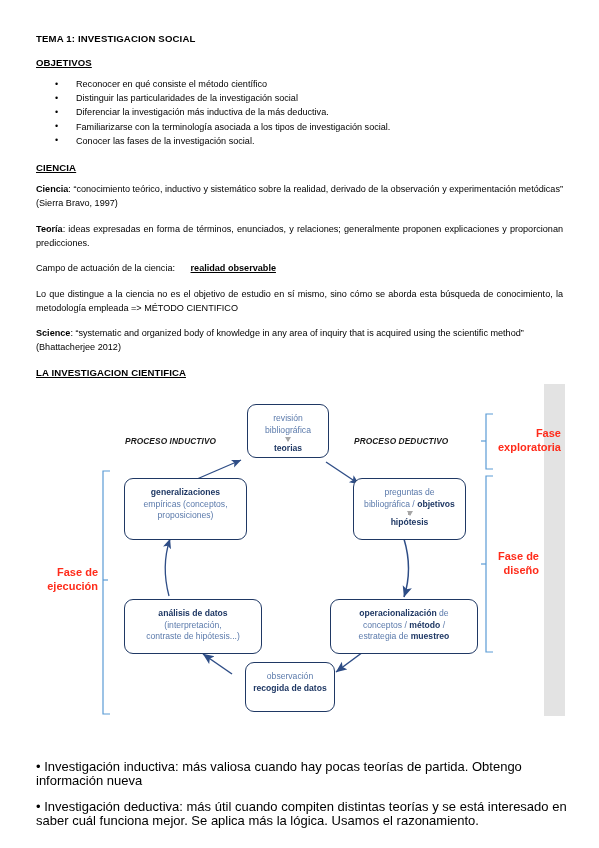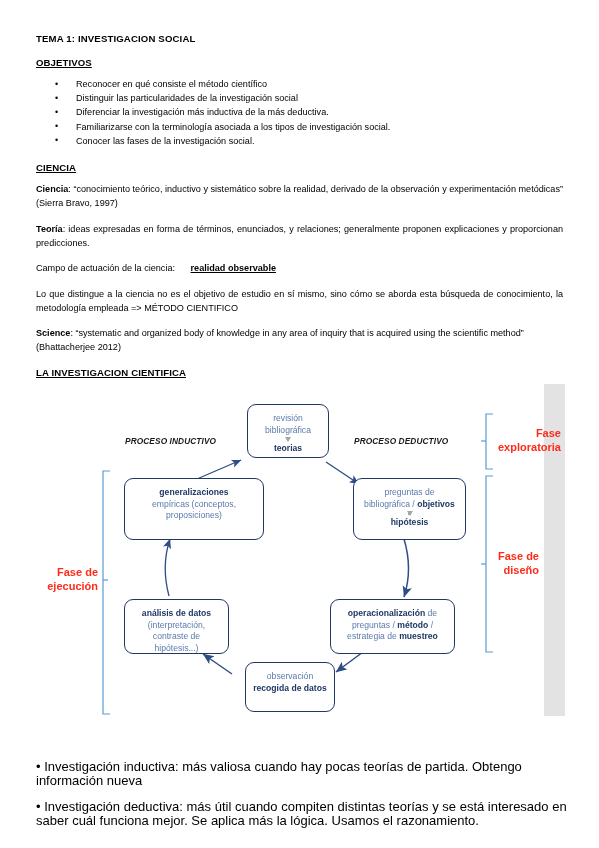--- a/index.html
+++ b/index.html
@@ -268,33 +268,33 @@
       <span class="bold">teorias</span>
     </div>
 
     <div class="node" style="left:353px; top:94px; width:113px; height:62px;">
       <span class="light">preguntas de</span>
       <span class="mix"><span class="light">bibliográfica / </span><b>objetivos</b></span>
       <span class="gray-arrow"></span>
       <span class="bold">hipótesis</span>
     </div>
 
-    <div class="node" style="left:124px; top:94px; width:140px; height:62px;">
+    <div class="node" style="left:124px; top:94px; width:123px; height:62px;">
       <span class="bold">generalizaciones</span>
       <span class="light">empíricas (conceptos,</span>
       <span class="light">proposiciones)</span>
     </div>
 
-    <div class="node" style="left:330px; top:215px; width:125px; height:55px;">
+    <div class="node" style="left:330px; top:215px; width:148px; height:55px;">
       <span class="mix"><b>operacionalización</b><span class="light"> de</span></span>
-      <span class="mix"><span class="light">preguntas / </span><b>método</b><span class="light"> /</span></span>
+      <span class="mix"><span class="light">conceptos / </span><b>método</b><span class="light"> /</span></span>
       <span class="mix"><span class="light">estrategia de </span><b>muestreo</b></span>
     </div>
 
-    <div class="node" style="left:124px; top:215px; width:105px; height:55px;">
+    <div class="node" style="left:124px; top:215px; width:138px; height:55px;">
       <span class="bold">análisis de datos</span>
       <span class="light">(interpretación,</span>
       <span class="light">contraste de hipótesis...)</span>
     </div>
 
     <div class="node" style="left:245px; top:278px; width:90px; height:50px;">
       <span class="light">observación</span>
       <span class="bold">recogida de datos</span>
     </div>
 

